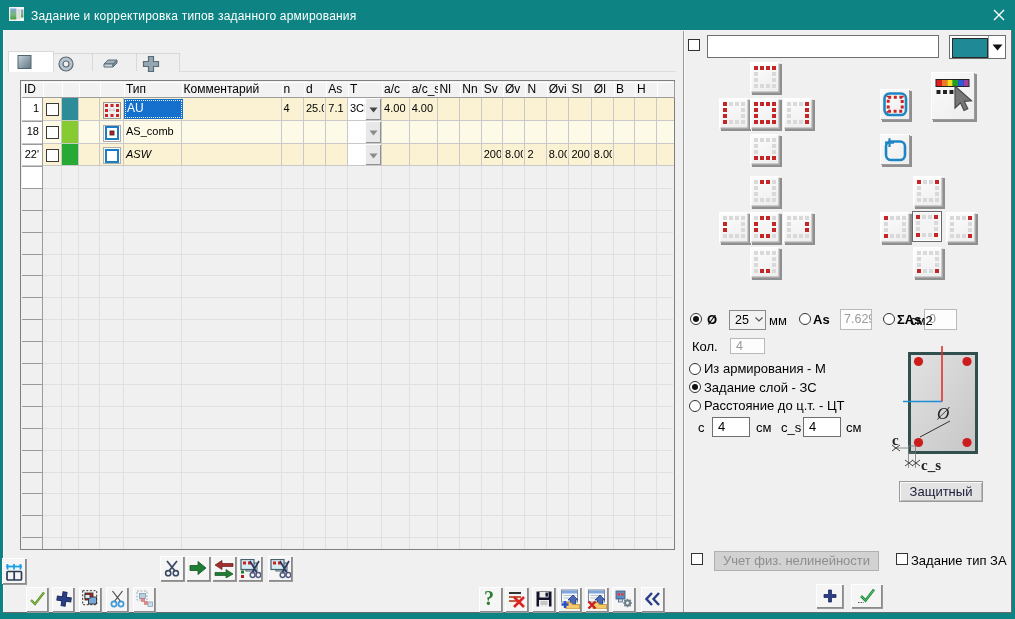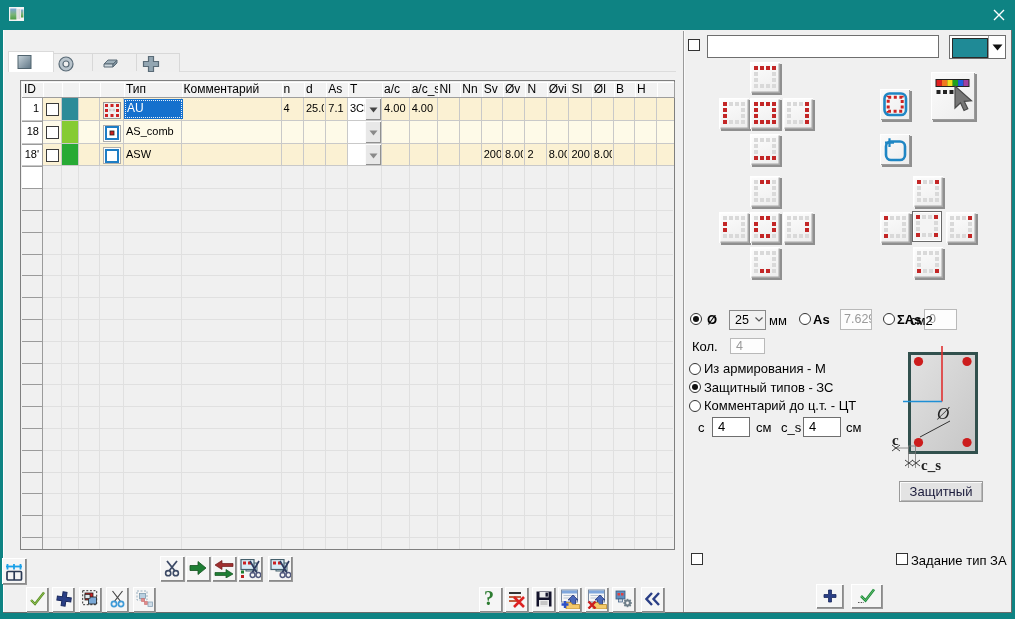--- a/index.html
+++ b/index.html
@@ -23,20 +23,21 @@
    <path d="M9 2 V12 M10.8 2 V12" stroke="#c8c8c8" stroke-width="0.9"></path>
    <rect x="12" y="2.5" width="2.4" height="8" fill="url(#ti)"></rect>
    <defs>
         <linearGradient id="ti" x1="0" y1="0" x2="0" y2="1">
      <stop offset="0" stop-color="#7ea6d8"></stop>
           <stop offset="0.55" stop-color="#79b478"></stop>
           <stop offset="1" stop-color="#4d9e44"></stop>
         </linearGradient>
       </defs>
  </svg>
+ <div class="abs" style="left:31px;top:9px;font-size:12px;color:#ffffff;letter-spacing:0.2px;">Задание и корректировка типов заданного армирования</div>
  <svg class="abs" style="left:993px;top:9px;" width="12" height="12" viewBox="0 0 12 12">
   <path d="M1 1 L11 11 M11 1 L1 11" stroke="#ffffff" stroke-width="1.4"></path>
  </svg>
 
  <div class="abs" style="left:8px;top:53px;width:668px;height:18px;border-bottom:1px solid #dcdcdc;"></div>
  <div class="abs" style="left:53px;top:53px;width:125px;height:18px;border:1px solid #d8d8d8;border-bottom:none;background:#efefef;"></div>
  <div class="abs" style="left:92px;top:53px;width:1px;height:18px;background:#d8d8d8;"></div>
  <div class="abs" style="left:136px;top:53px;width:1px;height:18px;background:#d8d8d8;"></div>
  <div class="abs" style="left:8px;top:51px;width:46px;height:21px;background:#ffffff;border:1px solid #dadada;border-bottom:none;box-sizing:border-box;"></div>
  <svg class="abs" style="left:17px;top:55px" width="16" height="14" viewBox="0 0 16 14">
@@ -221,21 +222,21 @@
  <div class="abs" style="left:22px;top:384.4000000000001px;width:20.3px;height:1px;background:#9b9b9b;"></div>
  <div class="abs" style="left:22px;top:406.2000000000001px;width:20.3px;height:1px;background:#9b9b9b;"></div>
  <div class="abs" style="left:22px;top:428.0000000000001px;width:20.3px;height:1px;background:#9b9b9b;"></div>
  <div class="abs" style="left:22px;top:449.8000000000001px;width:20.3px;height:1px;background:#9b9b9b;"></div>
  <div class="abs" style="left:22px;top:471.60000000000014px;width:20.3px;height:1px;background:#9b9b9b;"></div>
  <div class="abs" style="left:22px;top:493.40000000000015px;width:20.3px;height:1px;background:#9b9b9b;"></div>
  <div class="abs" style="left:22px;top:515.2000000000002px;width:20.3px;height:1px;background:#9b9b9b;"></div>
  <div class="abs" style="left:22px;top:537.0000000000001px;width:20.3px;height:1px;background:#9b9b9b;"></div>
  <div class="abs" style="left:22px;top:102px;width:17px;height:15px;overflow:hidden;font-size:11px;color:#000;text-align:right;padding-right:3px;white-space:nowrap;">1</div>
  <div class="abs" style="left:22px;top:124.8px;width:17px;height:15px;overflow:hidden;font-size:11px;color:#000;text-align:right;padding-right:3px;white-space:nowrap;">18</div>
- <div class="abs" style="left:22px;top:147.6px;width:17px;height:15px;overflow:hidden;font-size:11px;color:#000;text-align:right;padding-right:3px;white-space:nowrap;">18'</div>
+ <div class="abs" style="left:22px;top:147.6px;width:17px;height:15px;overflow:hidden;font-size:11px;color:#000;text-align:right;padding-right:3px;white-space:nowrap;">22'</div>
  <div class="abs" style="left:46px;top:102.9px;width:13px;height:13px;background:#fff;border:1.5px solid #3a3a3a;box-sizing:border-box;"></div>
  <div class="abs" style="left:46px;top:125.69999999999999px;width:13px;height:13px;background:#fff;border:1.5px solid #3a3a3a;box-sizing:border-box;"></div>
  <div class="abs" style="left:46px;top:148.5px;width:13px;height:13px;background:#fff;border:1.5px solid #3a3a3a;box-sizing:border-box;"></div>
  <div class="abs" style="left:62.3px;top:98px;width:15.900000000000006px;height:21.799999999999997px;background:#2e8b98;"></div>
  <div class="abs" style="left:62.3px;top:120.8px;width:15.900000000000006px;height:21.799999999999997px;background:#86cb32;"></div>
  <div class="abs" style="left:62.3px;top:143.6px;width:15.900000000000006px;height:21.80000000000001px;background:#27aa34;"></div>
 
  <div class="abs" style="left:103px;top:101.5px;width:18px;height:17px;background:#f0f0f0;border:1px solid #9a9a9a;box-sizing:border-box;"></div>
  <svg class="abs" style="left:105px;top:103.5px" width="14" height="13" viewBox="0 0 14 13">
    <g fill="#cc2222">
@@ -259,21 +260,21 @@
    <rect x="1" y="1" width="12" height="12" fill="#fff" stroke="#1d7dc4" stroke-width="2"></rect>
    <rect x="5" y="5" width="4" height="4" fill="#cc1f1f" stroke="#222" stroke-width="0.8"></rect>
  </svg>
 
  <div class="abs" style="left:103px;top:147px;width:18px;height:17px;background:#fdfdfd;border:1px solid #adadad;box-sizing:border-box;"></div>
  <svg class="abs" style="left:105px;top:148.5px" width="14" height="14" viewBox="0 0 14 14">
    <rect x="1" y="1" width="12" height="12" fill="#fff" stroke="#1d7dc4" stroke-width="2"></rect>
  </svg>
  <div class="abs" style="left:124px;top:99px;width:55.5px;height:19.799999999999997px;background:#1570cd;outline:1px dotted rgba(255,255,255,0.9);outline-offset:-2px;font-size:12px;color:#fff;padding-left:3px;line-height:19px;">AU</div>
  <div class="abs" style="left:124px;top:124.8px;width:53.5px;height:15px;overflow:hidden;font-size:11px;color:#000;padding-left:2px;white-space:nowrap;">AS_comb</div>
- <div class="abs" style="left:124px;top:147.6px;width:53.5px;height:15px;overflow:hidden;font-size:11px;color:#000;padding-left:2px;white-space:nowrap;">ASW</div>
+ <div class="abs" style="left:124px;top:147.6px;width:53.5px;height:15px;overflow:hidden;font-size:11px;color:#000;padding-left:2px;white-space:nowrap;font-style:italic;">ASW</div>
  <div class="abs" style="left:281.6px;top:102px;width:18.399999999999977px;height:15px;overflow:hidden;font-size:11px;color:#000;padding-left:2px;white-space:nowrap;">4</div>
  <div class="abs" style="left:304px;top:102px;width:18.30000000000001px;height:15px;overflow:hidden;font-size:11px;color:#000;padding-left:2px;white-space:nowrap;">25.0</div>
  <div class="abs" style="left:326.3px;top:102px;width:17.69999999999999px;height:15px;overflow:hidden;font-size:11px;color:#000;padding-left:2px;white-space:nowrap;">7.1</div>
  <div class="abs" style="left:382.1px;top:102px;width:23.599999999999966px;height:15px;overflow:hidden;font-size:11px;color:#000;padding-left:2px;white-space:nowrap;">4.00</div>
  <div class="abs" style="left:409.7px;top:102px;width:23.900000000000034px;height:15px;overflow:hidden;font-size:11px;color:#000;padding-left:2px;white-space:nowrap;">4.00</div>
  <div class="abs" style="left:481.7px;top:147.6px;width:17.19999999999999px;height:15px;overflow:hidden;font-size:11px;color:#000;padding-left:2px;white-space:nowrap;">200</div>
  <div class="abs" style="left:502.9px;top:147.6px;width:18.5px;height:15px;overflow:hidden;font-size:11px;color:#000;padding-left:2px;white-space:nowrap;">8.00</div>
  <div class="abs" style="left:525.4px;top:147.6px;width:17.300000000000068px;height:15px;overflow:hidden;font-size:11px;color:#000;padding-left:2px;white-space:nowrap;">2</div>
  <div class="abs" style="left:546.7px;top:147.6px;width:18.699999999999932px;height:15px;overflow:hidden;font-size:11px;color:#000;padding-left:2px;white-space:nowrap;">8.00</div>
  <div class="abs" style="left:569.4px;top:147.6px;width:18.399999999999977px;height:15px;overflow:hidden;font-size:11px;color:#000;padding-left:2px;white-space:nowrap;">200</div>
@@ -684,23 +685,23 @@
  <div class="lbl" style="left:897px;top:312px;font-weight:bold;">ΣAs</div>
  <div class="abs" style="left:924px;top:309px;width:33px;height:21px;background:#fdfdfd;border:1px solid #b9b9b9;box-sizing:border-box;font-size:12.5px;color:#9a9a9a;padding:2px 0 0 4px;">0</div>
  <div class="lbl" style="left:910px;top:313px;">см2</div>
 
  <div class="lbl" style="left:692px;top:339px;">Кол.</div>
  <div class="abs" style="left:730px;top:338px;width:35px;height:16px;background:#fdfdfd;border:1px solid #b9b9b9;box-sizing:border-box;font-size:12.5px;color:#9a9a9a;padding:0 0 0 5px;">4</div>
 
  <div class="radio" style="left:689px;top:363px;"></div>
  <div class="lbl" style="left:704px;top:361px;">Из армирования - М</div>
  <div class="radio on" style="left:689px;top:381px;"></div>
- <div class="lbl" style="left:704px;top:380px;">Защитный типов - ЗС</div>
+ <div class="lbl" style="left:704px;top:380px;">Задание слой - ЗС</div>
  <div class="radio" style="left:689px;top:400px;"></div>
- <div class="lbl" style="left:704px;top:398px;">Комментарий до ц.т. - ЦТ</div>
+ <div class="lbl" style="left:704px;top:398px;">Расстояние до ц.т. - ЦТ</div>
 
  <div class="lbl" style="left:698px;top:420px;">с</div>
  <div class="abs" style="left:712px;top:417px;width:38px;height:20px;background:#fff;border:1px solid #6e6e6e;box-sizing:border-box;font-size:13px;color:#000;padding:1px 0 0 5px;">4</div>
  <div class="lbl" style="left:756px;top:420px;">см</div>
  <div class="lbl" style="left:781px;top:420px;">c_s</div>
  <div class="abs" style="left:803px;top:417px;width:38px;height:20px;background:#fff;border:1px solid #6e6e6e;box-sizing:border-box;font-size:13px;color:#000;padding:1px 0 0 5px;">4</div>
  <div class="lbl" style="left:846px;top:420px;">см</div>
 
  <svg class="abs" style="left:886px;top:340px" width="126" height="135" viewBox="0 0 126 135">
   <defs>
@@ -724,20 +725,21 @@
   <text x="6" y="105" font-size="15" font-weight="bold" fill="#222" font-family="Liberation Serif,serif">c</text>
   <path d="M6 111 L14 105 M6 105 L14 111" stroke="#444" stroke-width="1"></path>
   <path d="M19 126 L27 120 M19 120 L27 126" stroke="#444" stroke-width="1"></path>
   <path d="M26 126 L34 120 M26 120 L34 126" stroke="#444" stroke-width="1"></path>
   <text x="35" y="130" font-size="15" font-weight="bold" fill="#222" font-family="Liberation Serif,serif">c_s</text>
  </svg>
 
  <div class="abs" style="left:899px;top:481px;width:84px;height:21px;background:#e3e3e3;border:1px solid #9a9a9a;box-shadow:inset 1px 1px 0 #fafafa,inset -1px -1px 0 #b8b8b8;box-sizing:border-box;text-align:center;font-size:13px;color:#1a1a3a;padding-top:2px;">Защитный</div>
 
  <div class="cb" style="left:691px;top:553px;"></div>
+ <div class="abs" style="left:714px;top:551px;width:165px;height:20px;background:#d2d2d2;border:1px solid #b0b0b0;box-sizing:border-box;text-align:center;font-size:13px;color:#8e8e8e;padding-top:1px;">Учет физ. нелинейности</div>
  <div class="cb" style="left:896px;top:553px;"></div>
  <div class="lbl" style="left:911px;top:553px;">Задание тип ЗА</div>
  <div class="btn3d" style="left:816px;top:584px;width:27px;height:24px;"></div>
  <svg class="abs" style="left:823px;top:589px" width="14" height="14" viewBox="0 0 14 14">
   <path d="M5.5 1 h3 v4.5 H13 v3 H8.5 V13 h-3 V8.5 H1 v-3 h4.5 Z" fill="#2a3f86" stroke="#1b2a5e" stroke-width="0.8"></path>
  </svg>
  <div class="btn3d" style="left:851px;top:584px;width:31px;height:24px;"></div>
  <svg class="abs" style="left:857px;top:588px" width="19" height="16" viewBox="0 0 19 16">
   <path d="M4 8 L8.5 12.5 L17 1.5" fill="none" stroke="#1e8f3e" stroke-width="2.6"></path>
   <path d="M4 8 L8.5 12.5 L17 1.5" fill="none" stroke="#66bb6a" stroke-width="1"></path>

